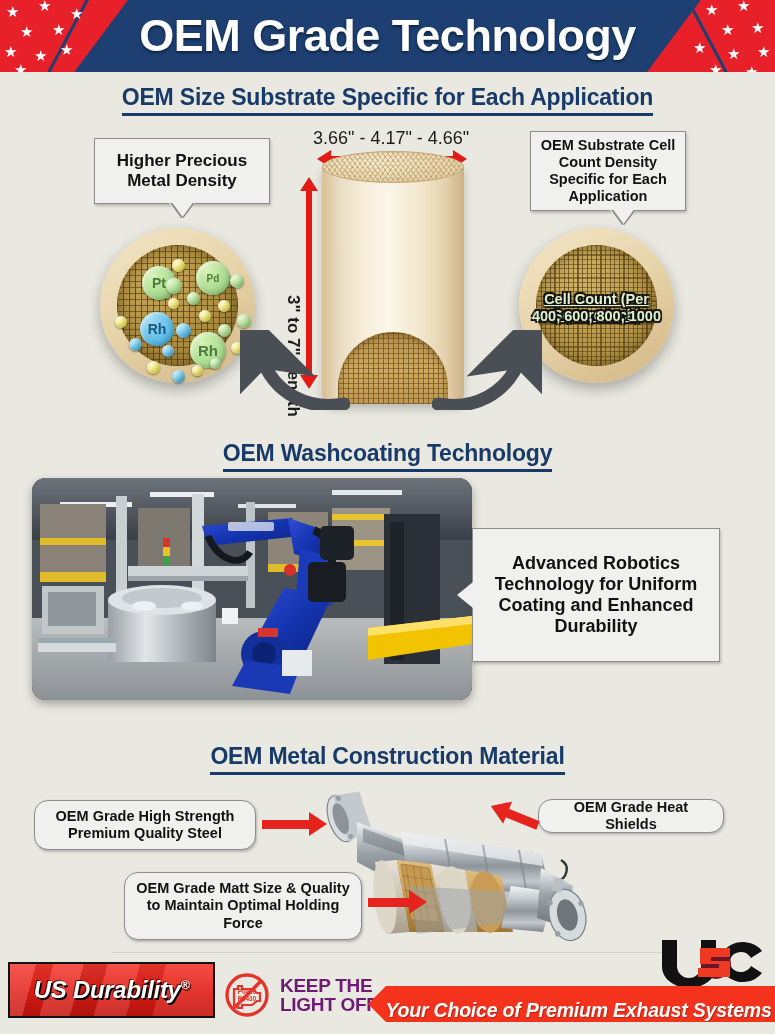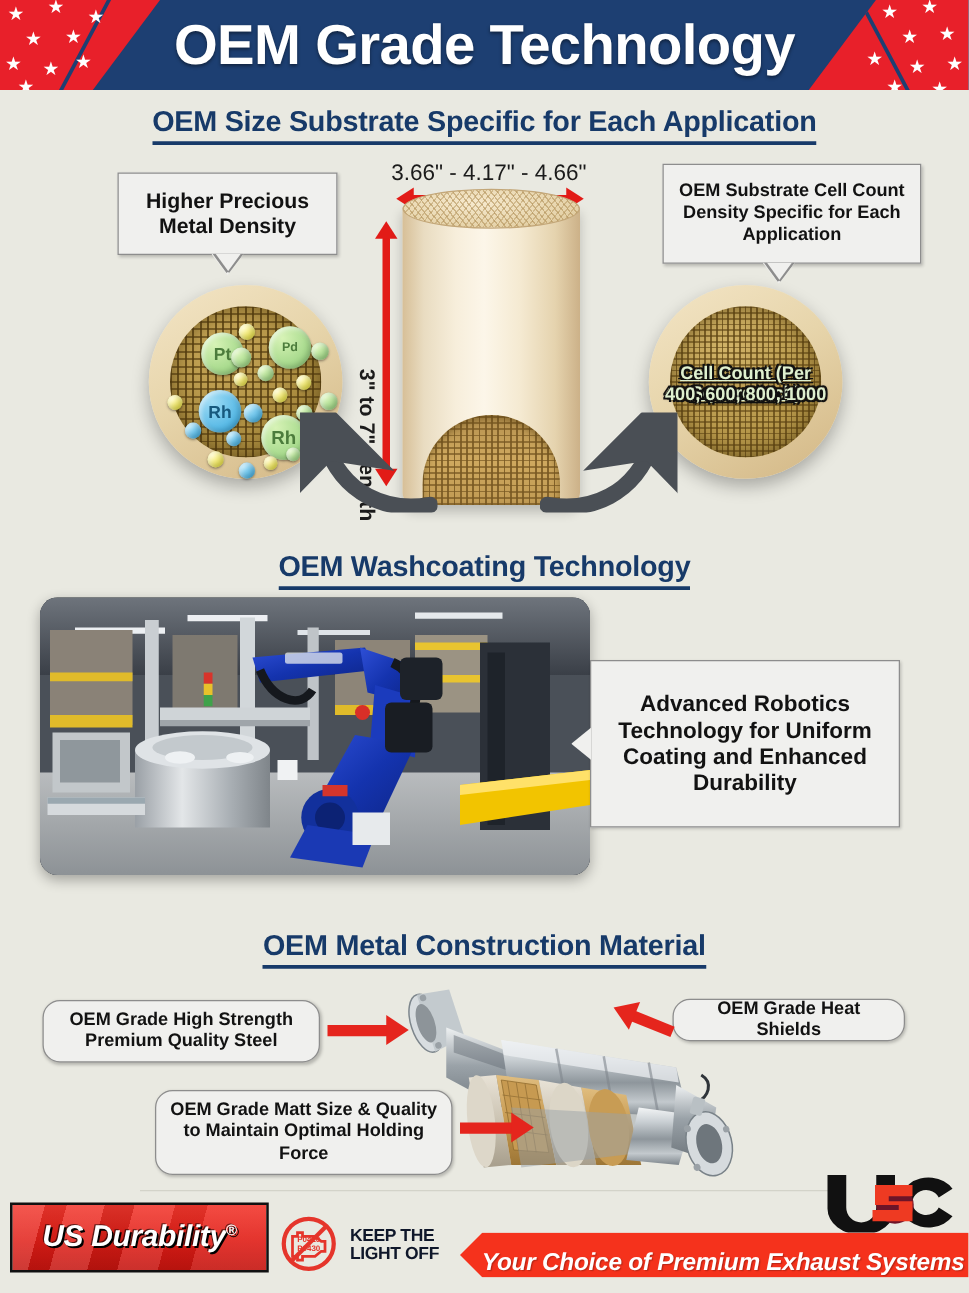--- a/index.html
+++ b/index.html
@@ -214,21 +214,21 @@
     text-shadow: 1.5px 1.5px 0 #000, -1px -1px 0 rgba(0,0,0,0.6);
     letter-spacing: -0.3px;
   }
   .footer-logo-text sup { font-size: 12px; vertical-align: super; }
 
   .keep-light {
     position: absolute; left: 222px; top: 972px;
     display: flex; align-items: center; gap: 8px;
   }
   .keep-light-text {
-    color: #0f172a; font-weight: bold; font-size: 14px; line-height: 1.0;
+    color: #701a75; font-weight: bold; font-size: 19px; line-height: 1.0;
     letter-spacing: -0.3px;
   }
 
   .banner {
     position: absolute; left: 368px; top: 986px; width: 407px; height: 36px;
     background: #f5321c;
     clip-path: polygon(18px 0, 100% 0, 100% 100%, 18px 100%, 0 50%);
     display: flex; align-items: flex-end; justify-content: center;
   }
   .banner-text {
@@ -279,37 +279,37 @@
 
 <div class="section-heading" style="top:84px;">
   <span>OEM Size Substrate Specific for Each Application</span>
 </div>
 
 <div class="callout" style="left:94px; top:138px; width:176px; height:66px; font-size:17px; display:flex; align-items:center; justify-content:center; padding:0 10px;">
   <span>Higher Precious Metal Density</span>
 </div>
 <div class="tail-down" style="left:169px; top:203px;"></div>
 
-<div class="callout" style="left:530px; top:131px; width:207px; height:80px; font-size:14.5px; display:flex; align-items:center; justify-content:center; padding:0 9px;">
+<div class="callout" style="left:530px; top:131px; width:156px; height:80px; font-size:14.5px; display:flex; align-items:center; justify-content:center; padding:0 9px;">
   <span>OEM Substrate Cell Count Density Specific for Each Application</span>
 </div>
 <div class="tail-down" style="left:610px; top:210px;"></div>
 
 <div class="dim-label" style="left:313px; top:128px;">3.66" - 4.17" - 4.66"</div>
 <div class="dim-arrow-h" style="left:330px; top:156px; width:124px;"></div>
 
 <div class="dim-arrow-v" style="left:306px; top:190px; height:186px;"></div>
 <div class="dim-label vert" style="left:283px; top:295px;">3" to 7" Length</div>
 
 <div class="cylinder">
   <div class="cylinder-top"></div>
   <div class="cylinder-cut"></div>
 </div>
 
-<div class="disc" style="left:119px; top:228px; width:155px; height:155px;">
+<div class="disc" style="left:100px; top:228px; width:155px; height:155px;">
   <div class="disc-inner"></div>
   <div id="particle-host" style="position:absolute; left:0; top:0; width:155px; height:155px;">
       <div class="particle p-green" style="left: 42px; top: 38px; width: 34px; height: 34px; font-size: 14px;">Pt</div>
       <div class="particle p-green" style="left: 96px; top: 33px; width: 34px; height: 34px; font-size: 10px;">Pd</div>
       <div class="particle p-blue" style="left: 40px; top: 84px; width: 34px; height: 34px; font-size: 14px;">Rh</div>
       <div class="particle p-green" style="left: 90px; top: 104px; width: 36px; height: 36px; font-size: 15px;">Rh</div>
       <div class="particle p-green" style="left: 66px; top: 50px; width: 16px; height: 16px; font-size: 8px;"></div>
       <div class="particle p-green" style="left: 87px; top: 64px; width: 13px; height: 13px; font-size: 8px;"></div>
       <div class="particle p-green" style="left: 130px; top: 46px; width: 14px; height: 14px; font-size: 8px;"></div>
       <div class="particle p-green" style="left: 137px; top: 86px; width: 14px; height: 14px; font-size: 8px;"></div>

